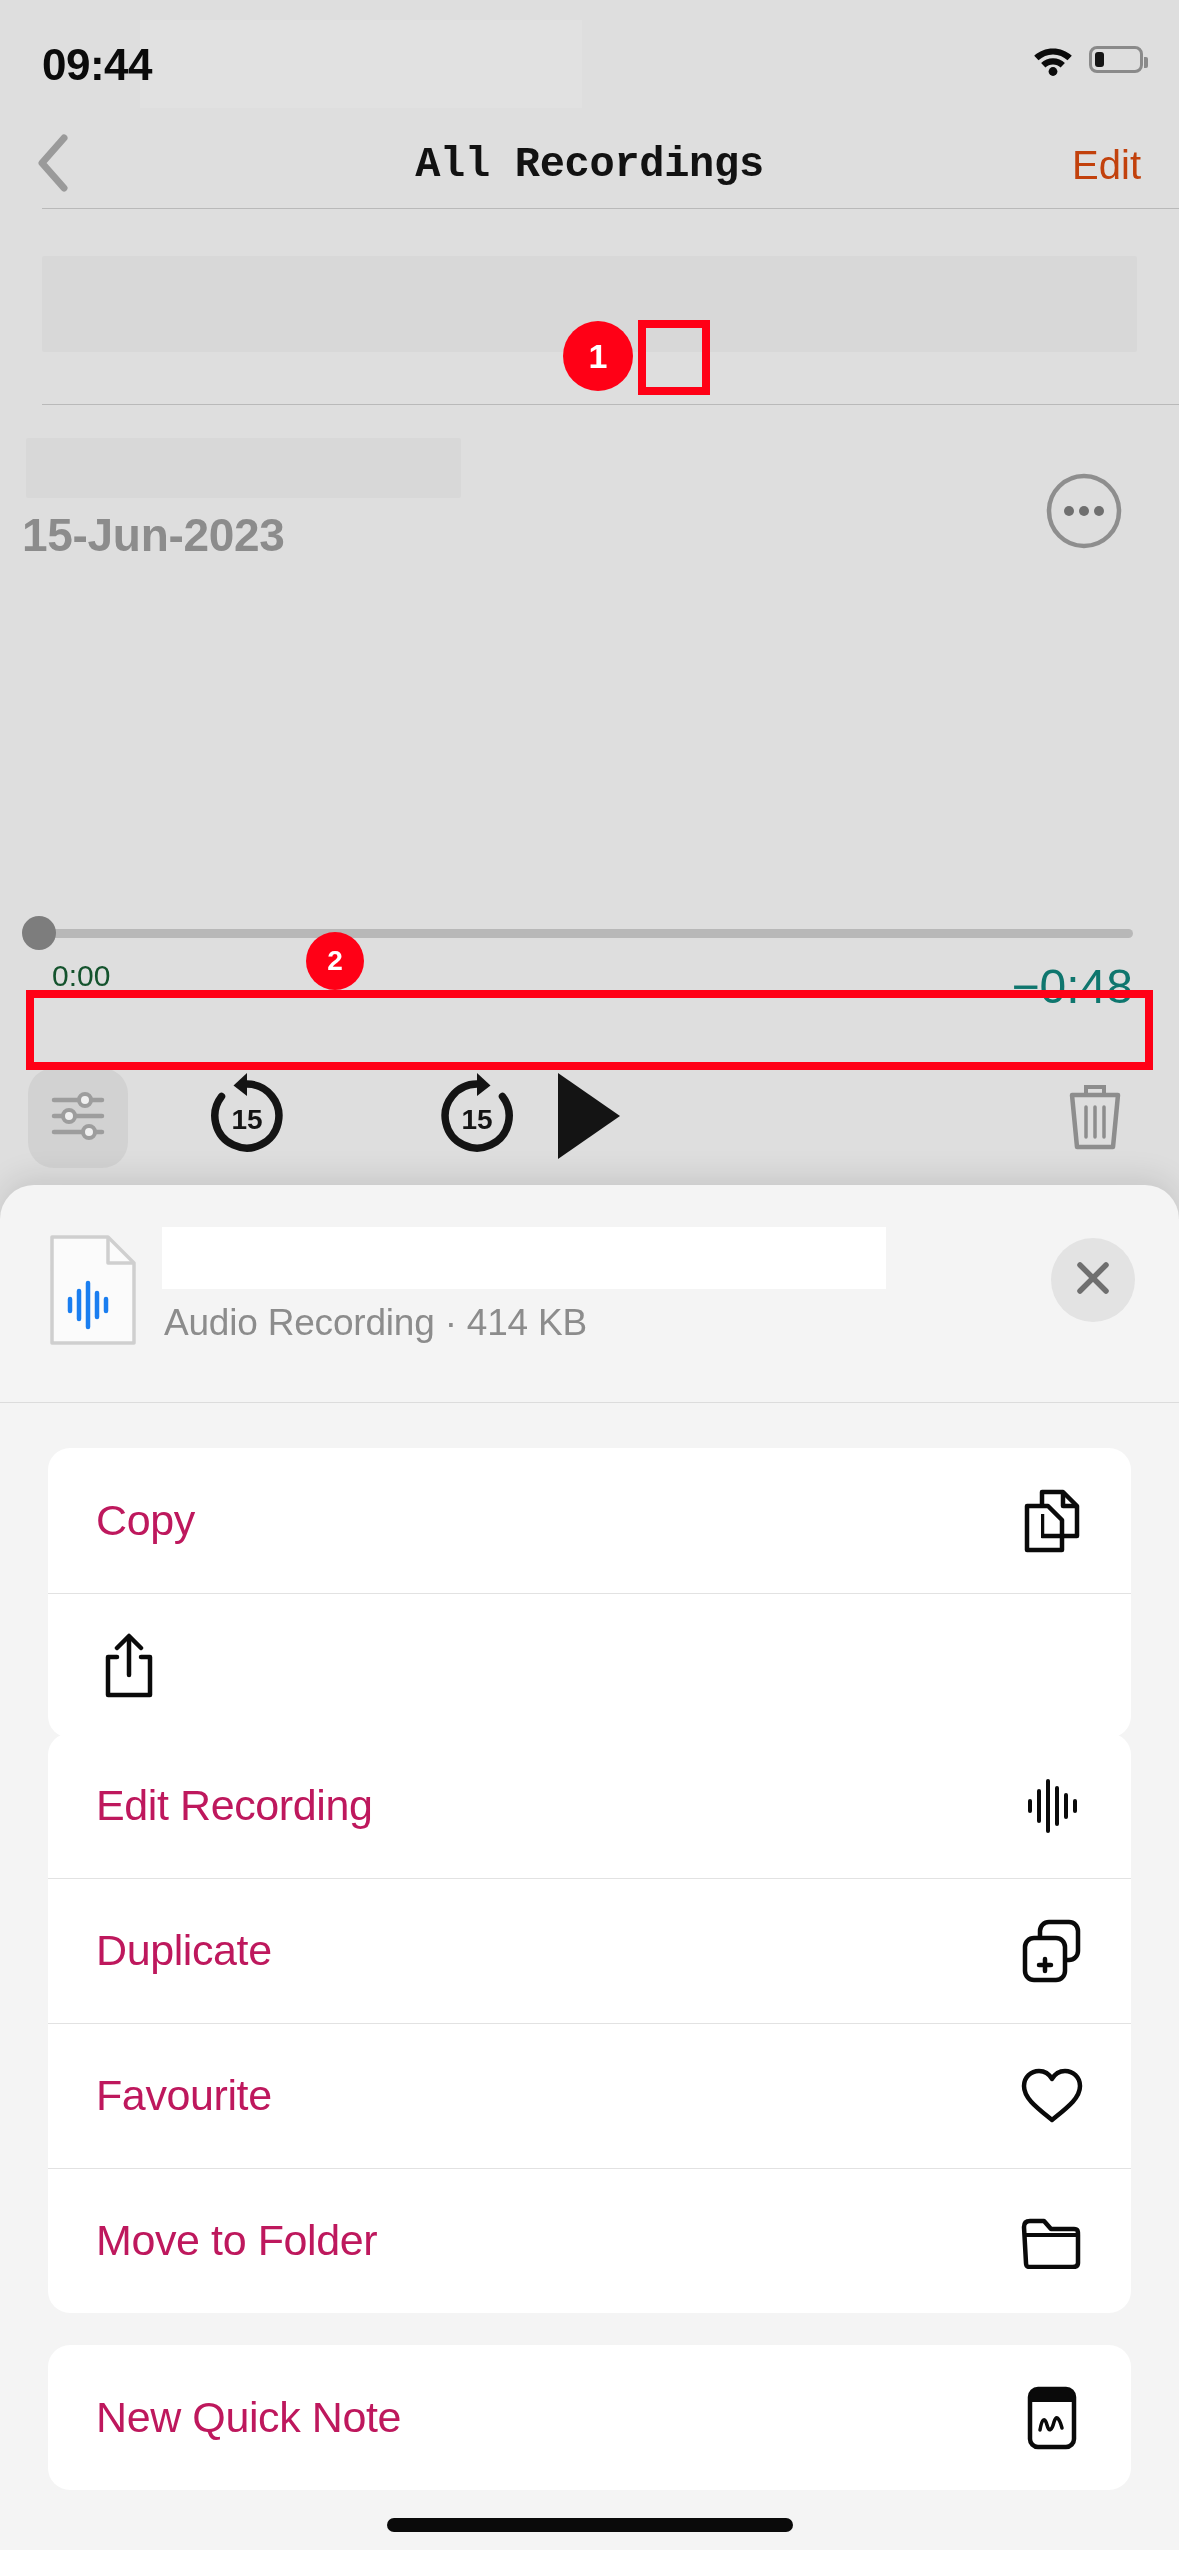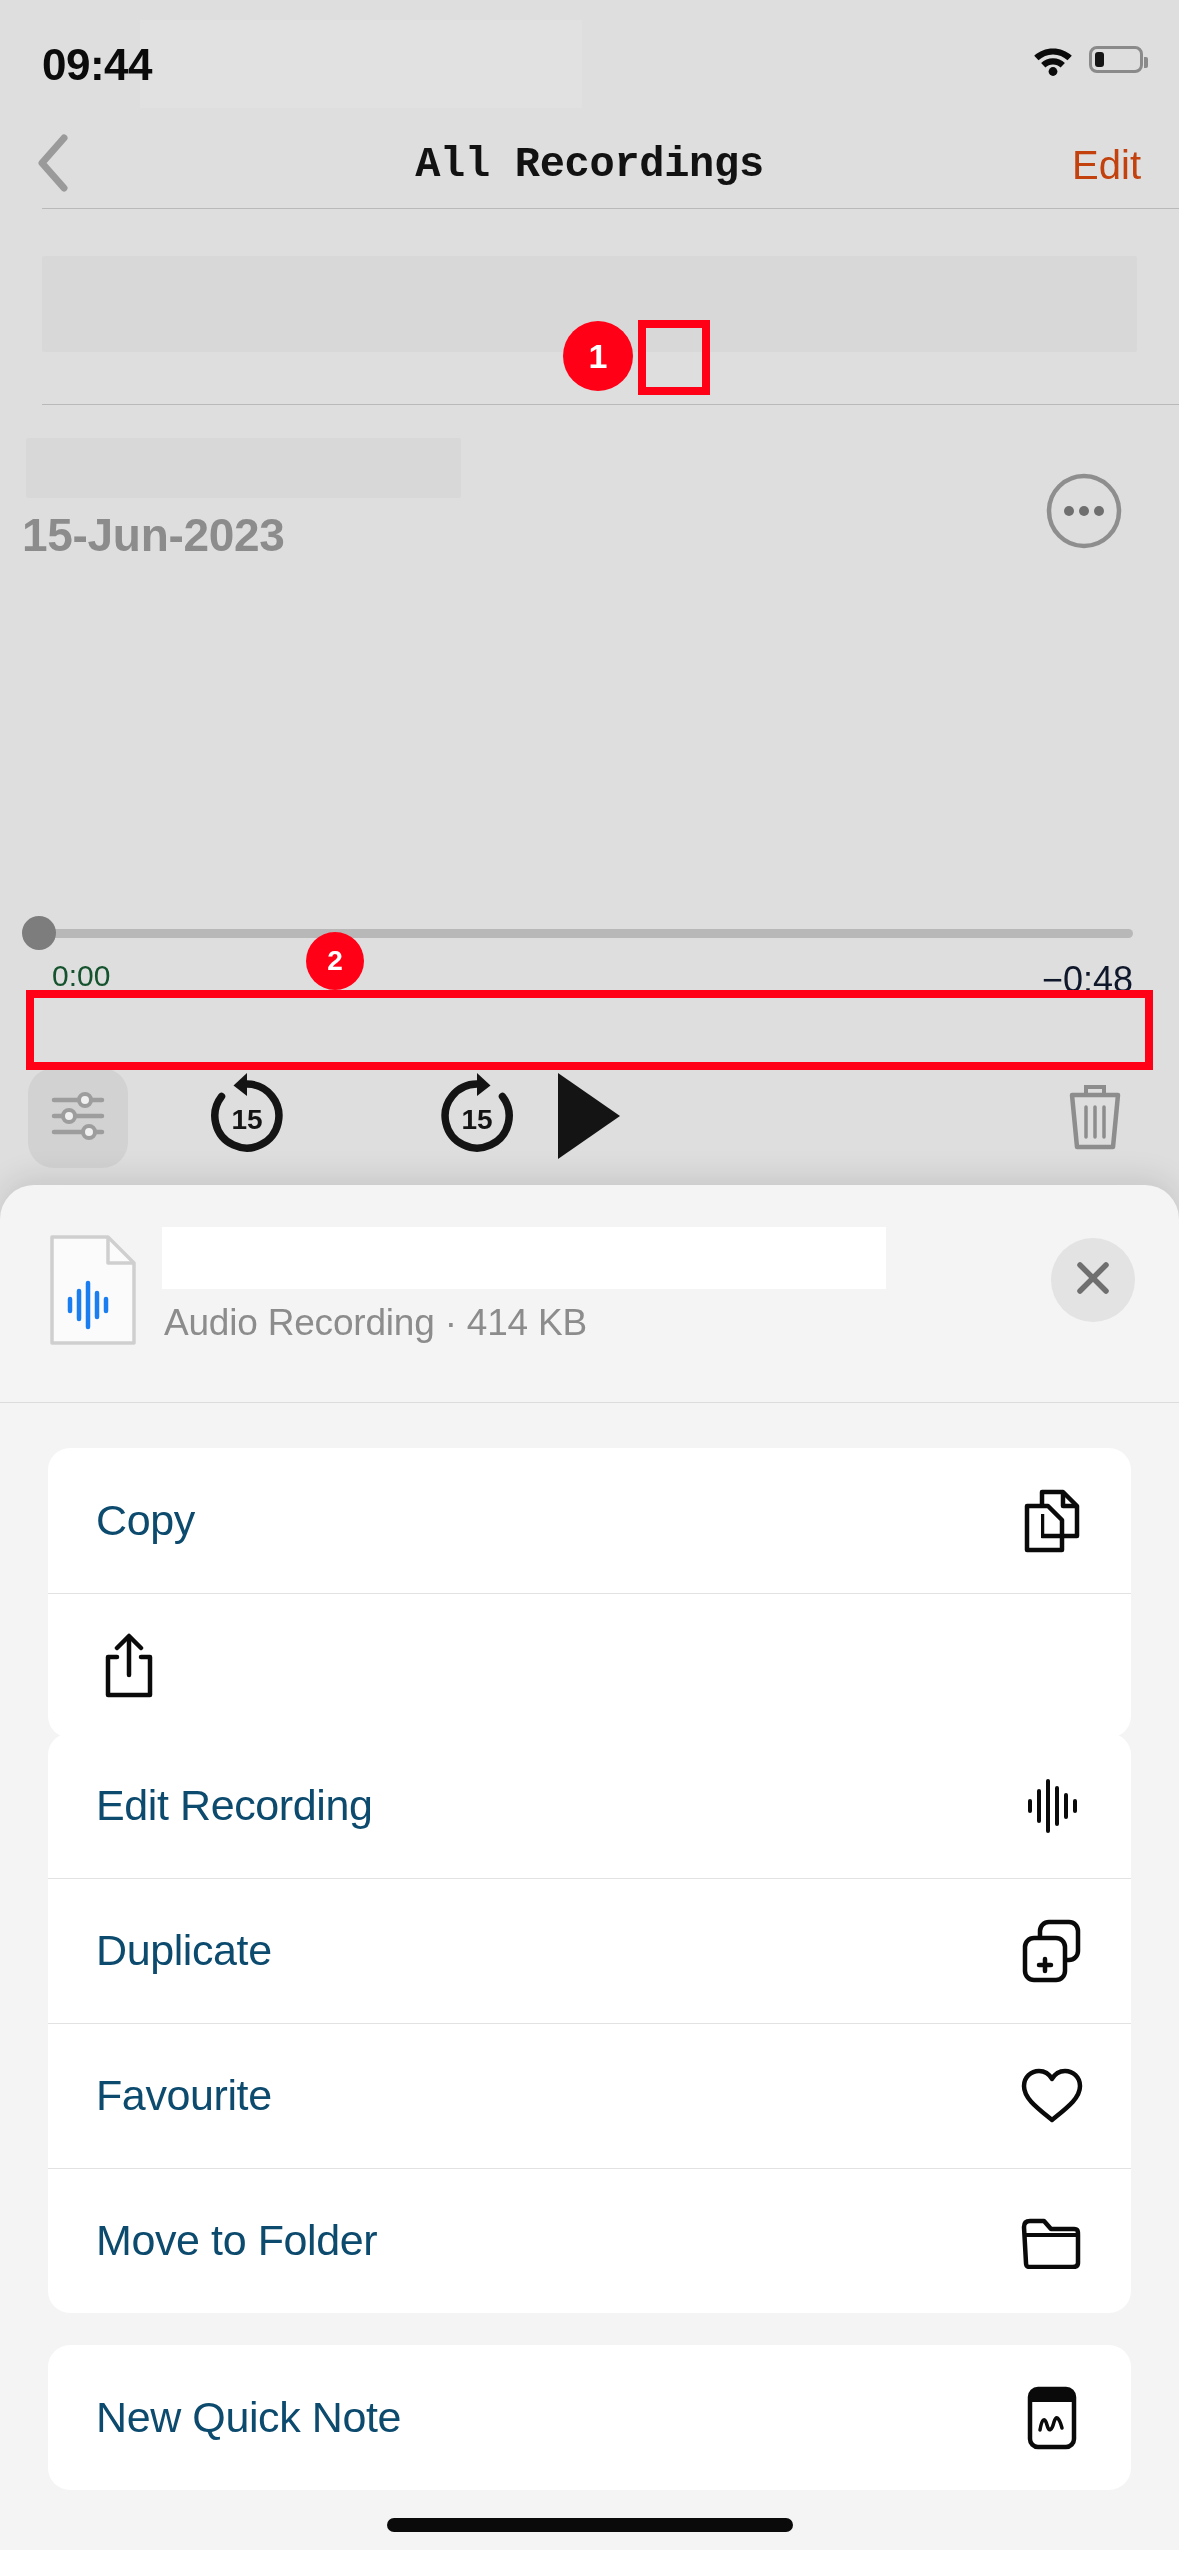--- a/index.html
+++ b/index.html
@@ -95,21 +95,21 @@
     background: #b8b8b8; border-radius: 5px;
   }
   .scrub-knob {
     position: absolute; left: 22px; top: 708px; width: 34px; height: 34px;
     background: #7d7d7d; border-radius: 50%;
   }
   .time-left {
     position: absolute; left: 52px; top: 751px; font-size: 30px; color: #14532d;
   }
   .time-right {
-    position: absolute; right: 46px; top: 751px; font-size: 36px; color: #0f172a;
+    position: absolute; right: 46px; top: 751px; font-size: 48px; color: #0f766e;
   }
 
   .controls {
     position: absolute; left: 0; top: 845px; width: 1179px; height: 130px;
   }
   .ctl { position: absolute; display: flex; align-items: center; justify-content: center; }
   .ctl-enhance {
     left: 28px; top: 15px; width: 100px; height: 100px;
     background: #d2d2d2; border-radius: 26px;
   }
@@ -166,21 +166,21 @@
   }
   .action-row {
     position: relative; height: 145px; width: 100%;
     display: flex; align-items: center; padding: 0 46px 0 48px;
   }
   .action-row + .action-row::before {
     content: ""; position: absolute; left: 0; right: 0; top: 0;
     height: 1px; background: #e2e2e2;
   }
   .action-label {
-    flex: 1; font-size: 43px; color: #0c4a6e; letter-spacing: -0.4px;
+    flex: 1; font-size: 43px; color: #be185d; letter-spacing: -0.4px;
   }
   .action-icon {
     width: 66px; height: 66px; display: flex;
     align-items: center; justify-content: center;
   }
 
   .home-indicator {
     position: absolute; left: 50%; transform: translateX(-50%);
     bottom: 18px; width: 406px; height: 14px;
     background: #0a0a0a; border-radius: 7px; z-index: 70;

